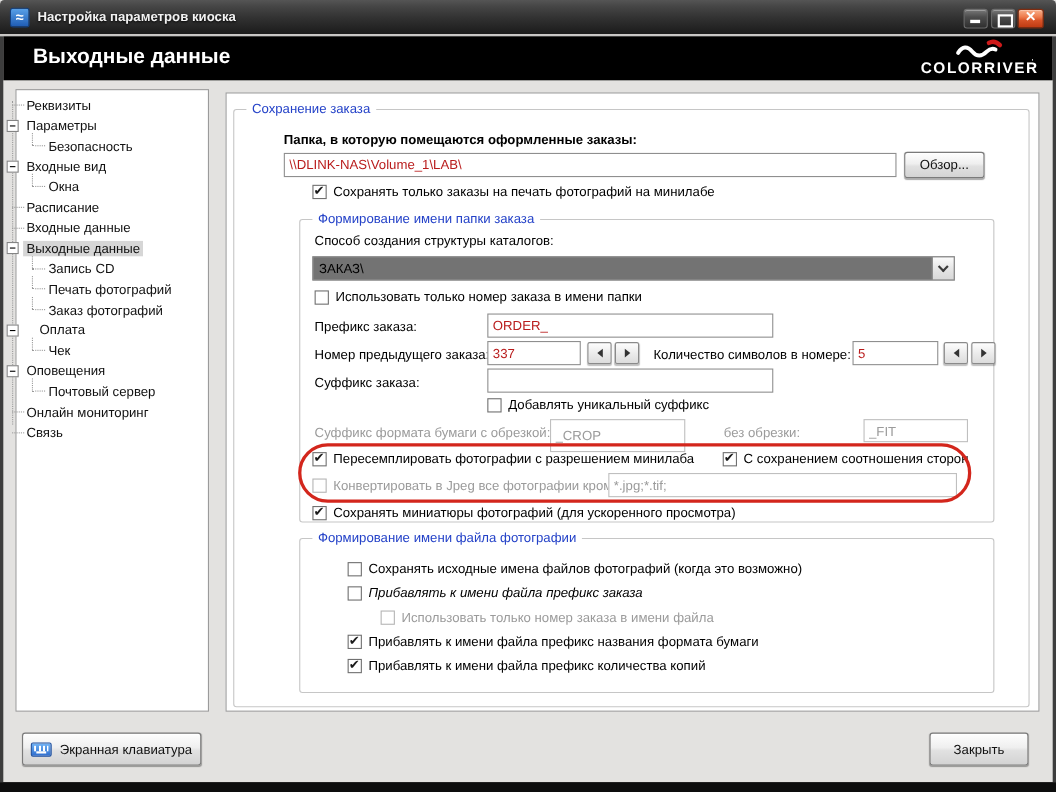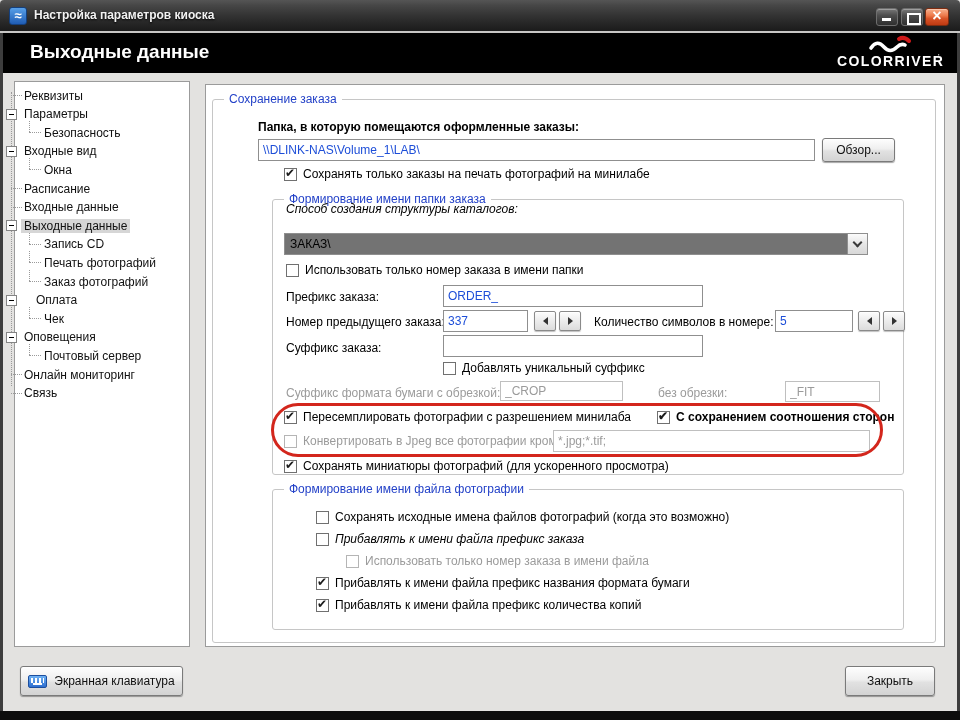--- a/index.html
+++ b/index.html
@@ -62,21 +62,21 @@
   
   .group { border:1px solid #c6c6c6; border-radius:3px; }
   .gtitle { position:absolute; top:-8px; left:11px; background:#fff; padding:0 5px;
             font-size:12px; color:#2442c8; white-space:nowrap; }
 
   
   .lbl { font-size:12px; color:#000; white-space:nowrap; }
   .lbl.b { font-weight:bold; }
   .lbl.dis { color:#9b9b9b; }
   input.tb { position:absolute; border:1px solid #8f8f8f; background:#fff; height:22px;
-             font-family:"Liberation Sans",sans-serif; font-size:12px; padding:0 4px; color:#1d4ed8; }
+             font-family:"Liberation Sans",sans-serif; font-size:12px; padding:0 4px; color:#b91c1c; }
   input.tb.dis { border-color:#bfbfbf; color:#9b9b9b; }
   .btn { display:flex; align-items:center; justify-content:center;
     background:linear-gradient(#fefefe,#efefef 45%,#e1e1e1 55%,#d3d3d3);
     border:1px solid #7a7a7a; border-radius:3px; font-size:12px; color:#111;
     box-shadow:0 1px 1px rgba(0,0,0,.35), inset 0 1px 0 #fff; }
   .combo { position:absolute; height:22px; border:1px solid #8f8f8f; background:#737373;
            display:flex; align-items:center; }
   .combo .val { flex:1; font-size:12px; padding-left:5px; }
   .combo .drop { width:20px; height:20px; border-left:1px solid #8f8f8f;
     background:linear-gradient(#fbfbfb,#e6e6e6 50%,#d8d8d8); display:flex; align-items:center; justify-content:center; }
@@ -213,21 +213,21 @@
 
   <div class="cbrow" style="left:284px;top:167px;">
     <span class="cb checked"></span>
     <span class="cl">Сохранять только заказы на печать фотографий на минилабе</span>
   </div>
 
   <div class="abs group" style="left:272px;top:199px;width:632px;height:276px;text-align:center;">
     <span class="gtitle">Формирование имени папки заказа</span>
   </div>
 
-  <div class="abs lbl" style="left:286px;top:202px;font-style:italic;">Способ создания структуры каталогов:</div>
+  <div class="abs lbl" style="left:286px;top:212px;">Способ создания структуры каталогов:</div>
   <div class="combo" style="left:284px;top:233px;width:584px;">
     <span class="val">ЗАКАЗ\</span>
     <span class="drop">
         <span class="chev"></span>
       </span>
   </div>
 
   <div class="cbrow" style="left:286px;top:263px;">
     <span class="cb"></span>
     <span class="cl">Использовать только номер заказа в имени папки</span>
@@ -248,31 +248,31 @@
 
   <div class="abs lbl" style="left:286px;top:341px;">Суффикс заказа:</div>
   <input class="tb" style="left: 443px; top: 335px; width: 260px;" value="">
 
   <div class="cbrow" style="left:443px;top:361px;">
     <span class="cb"></span>
     <span class="cl">Добавлять уникальный суффикс</span>
   </div>
 
   <div class="abs lbl dis" style="left:286px;top:386px;">Суффикс формата бумаги с обрезкой:</div>
-  <input class="tb dis" style="left: 500px; top: 381px; width: 123px; height: 20px;" value="_CROP">
+  <input class="tb dis" style="left: 500px; top: 381px; width: 123px; height: 30px;" value="_CROP">
   <div class="abs lbl dis" style="left:658px;top:386px;">без обрезки:</div>
   <input class="tb dis" style="left: 785px; top: 381px; width: 95px; height: 21px;" value="_FIT">
 
   <div class="abs annotation"></div>
 
   <div class="cbrow" style="left:284px;top:410px;">
     <span class="cb checked"></span>
     <span class="cl">Пересемплировать фотографии с разрешением минилаба</span>
   </div>
-  <div class="cbrow" style="left:657px;top:410px;font-weight:bold;">
+  <div class="cbrow" style="left:657px;top:410px;">
     <span class="cb checked"></span>
     <span class="cl">С сохранением соотношения сторон</span>
   </div>
 
   <div class="cbrow dis" style="left:284px;top:434px;">
     <span class="cb"></span>
     <span class="cl">Конвертировать в Jpeg все фотографии кроме</span>
   </div>
   <input class="tb dis" style="left: 553px; top: 430px; width: 317px;" value="*.jpg;*.tif;">
 

